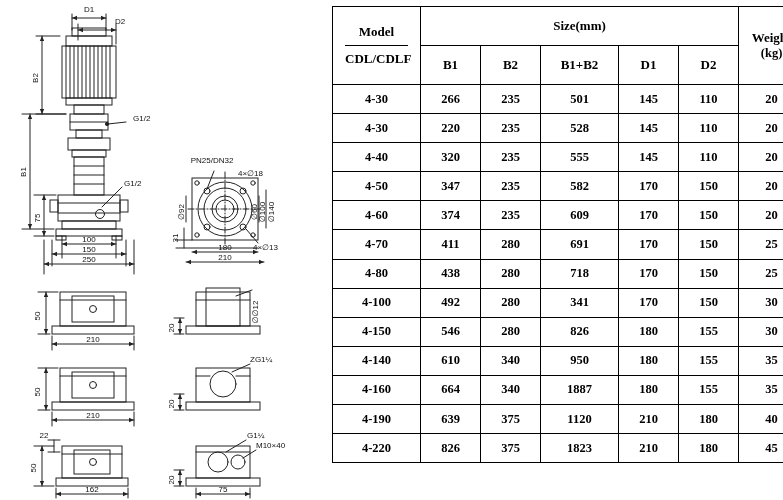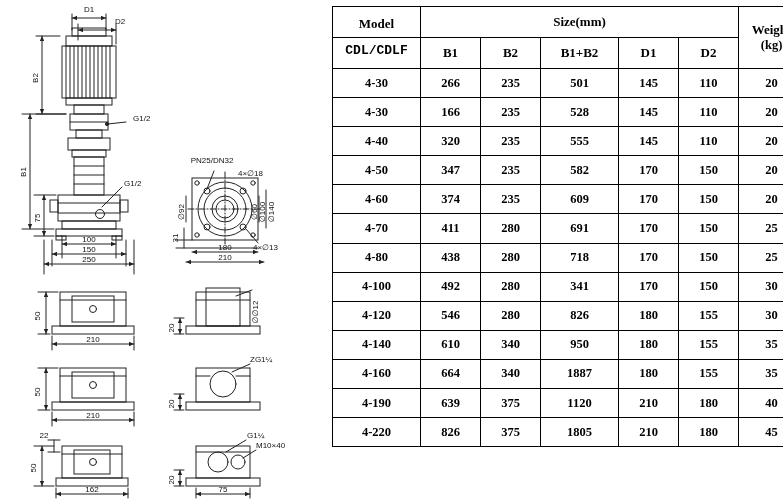--- a/index.html
+++ b/index.html
@@ -362,23 +362,23 @@
         <col class="col-model">
           <col class="col-b1">
           <col class="col-b2">
         <col class="col-b1b2">
           <col class="col-d1">
           <col class="col-d2">
           <col class="col-weight">
       </colgroup>
       <thead>
         <tr>
-          <th rowspan="2" style="padding: 0px;">
+          <th rowspan="2" style="padding: 12px;">
               <div style="height: 26px; line-height: 26px; border-bottom: 1px solid rgb(0, 0, 0);">Model</div>
-              <div style="height: 26px; line-height: 26px; font-family: Liberation Mono, monospace;">CDL/CDLF</div>
+              <div style="height: 26px; line-height: 26px;">CDL/CDLF</div>
             </th>
           <th colspan="5">Size(mm)</th>
           <th rowspan="2" class="wt-cell">
             <span>Weight</span>
             <span class="unit">(kg)</span>
           </th>
         </tr>
         <tr>
           <th>B1</th>
           <th>B2</th>
@@ -393,21 +393,21 @@
             <td>4-30</td>
             <td>266</td>
             <td>235</td>
             <td>501</td>
             <td>145</td>
             <td>110</td>
             <td>20</td>
           </tr>
           <tr>
             <td>4-30</td>
-            <td>166</td>
+            <td>220</td>
             <td>235</td>
             <td>528</td>
             <td>145</td>
             <td>110</td>
             <td>20</td>
           </tr>
           <tr>
             <td>4-40</td>
             <td>320</td>
             <td>235</td>
@@ -455,21 +455,21 @@
           <tr>
             <td>4-100</td>
             <td>492</td>
             <td>280</td>
             <td>341</td>
             <td>170</td>
             <td>150</td>
             <td>30</td>
           </tr>
           <tr>
-            <td>4-120</td>
+            <td>4-150</td>
             <td>546</td>
             <td>280</td>
             <td>826</td>
             <td>180</td>
             <td>155</td>
             <td>30</td>
           </tr>
           <tr>
             <td>4-140</td>
             <td>610</td>
@@ -494,21 +494,21 @@
             <td>375</td>
             <td>1120</td>
             <td>210</td>
             <td>180</td>
             <td>40</td>
           </tr>
           <tr>
             <td>4-220</td>
             <td>826</td>
             <td>375</td>
-            <td>1805</td>
+            <td>1823</td>
             <td>210</td>
             <td>180</td>
             <td>45</td>
           </tr>
         </tbody>
     </table>
   </div>
 
 </div>
 

